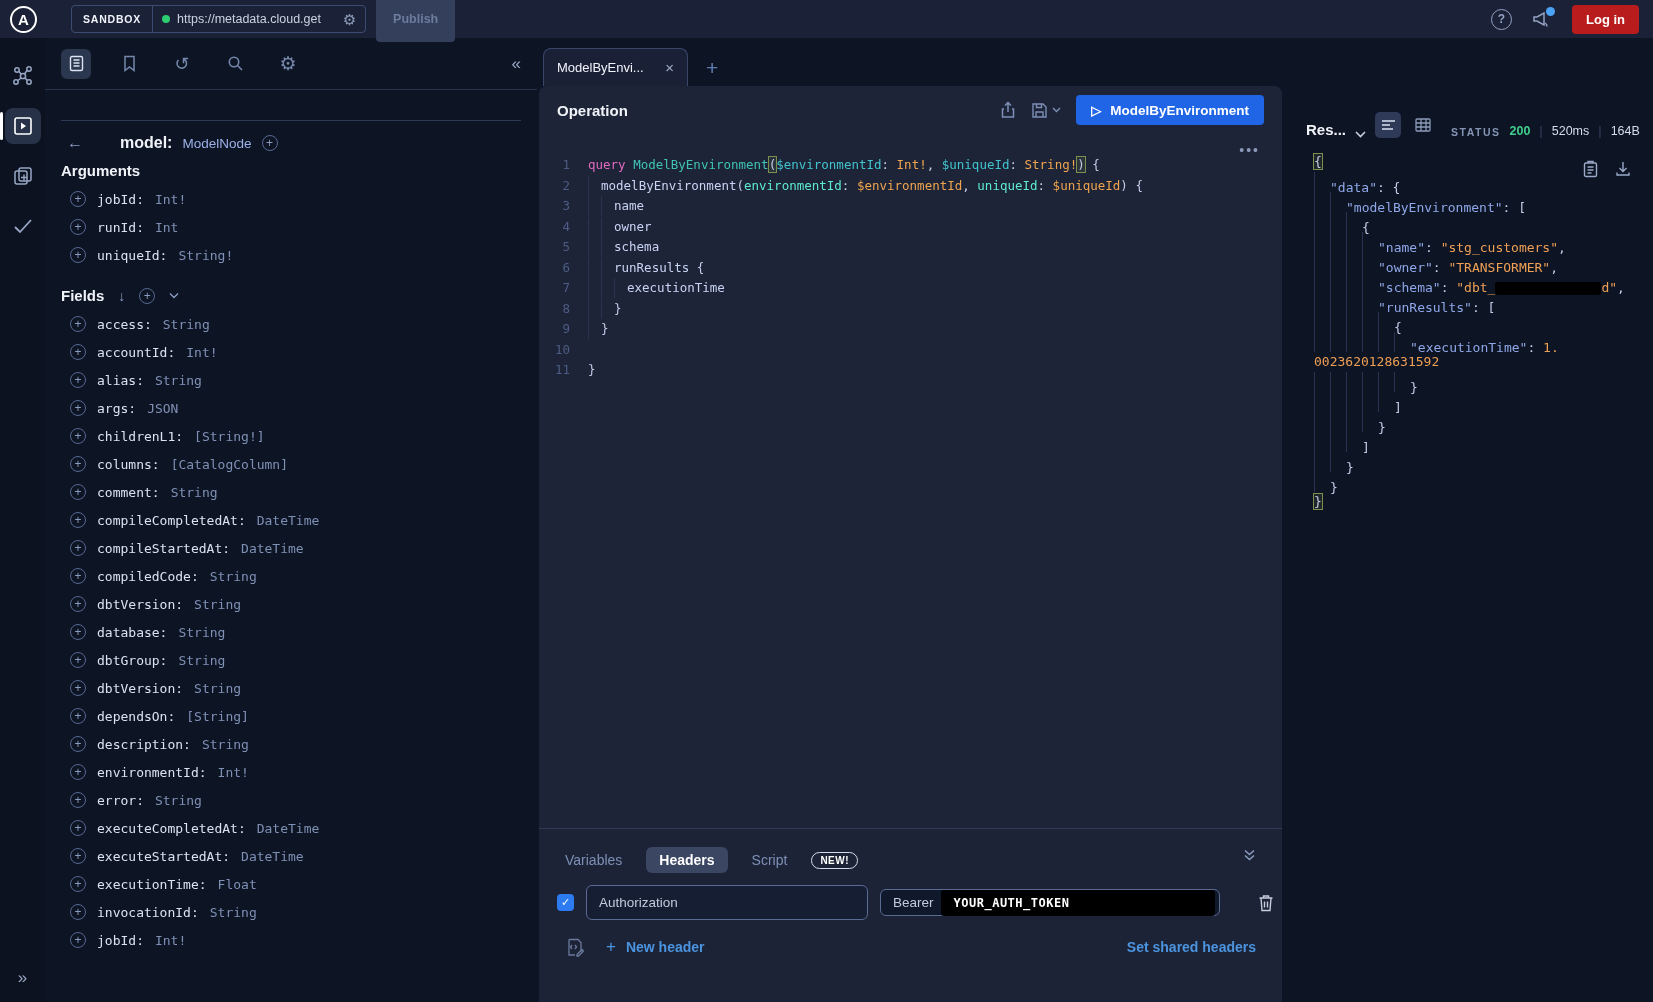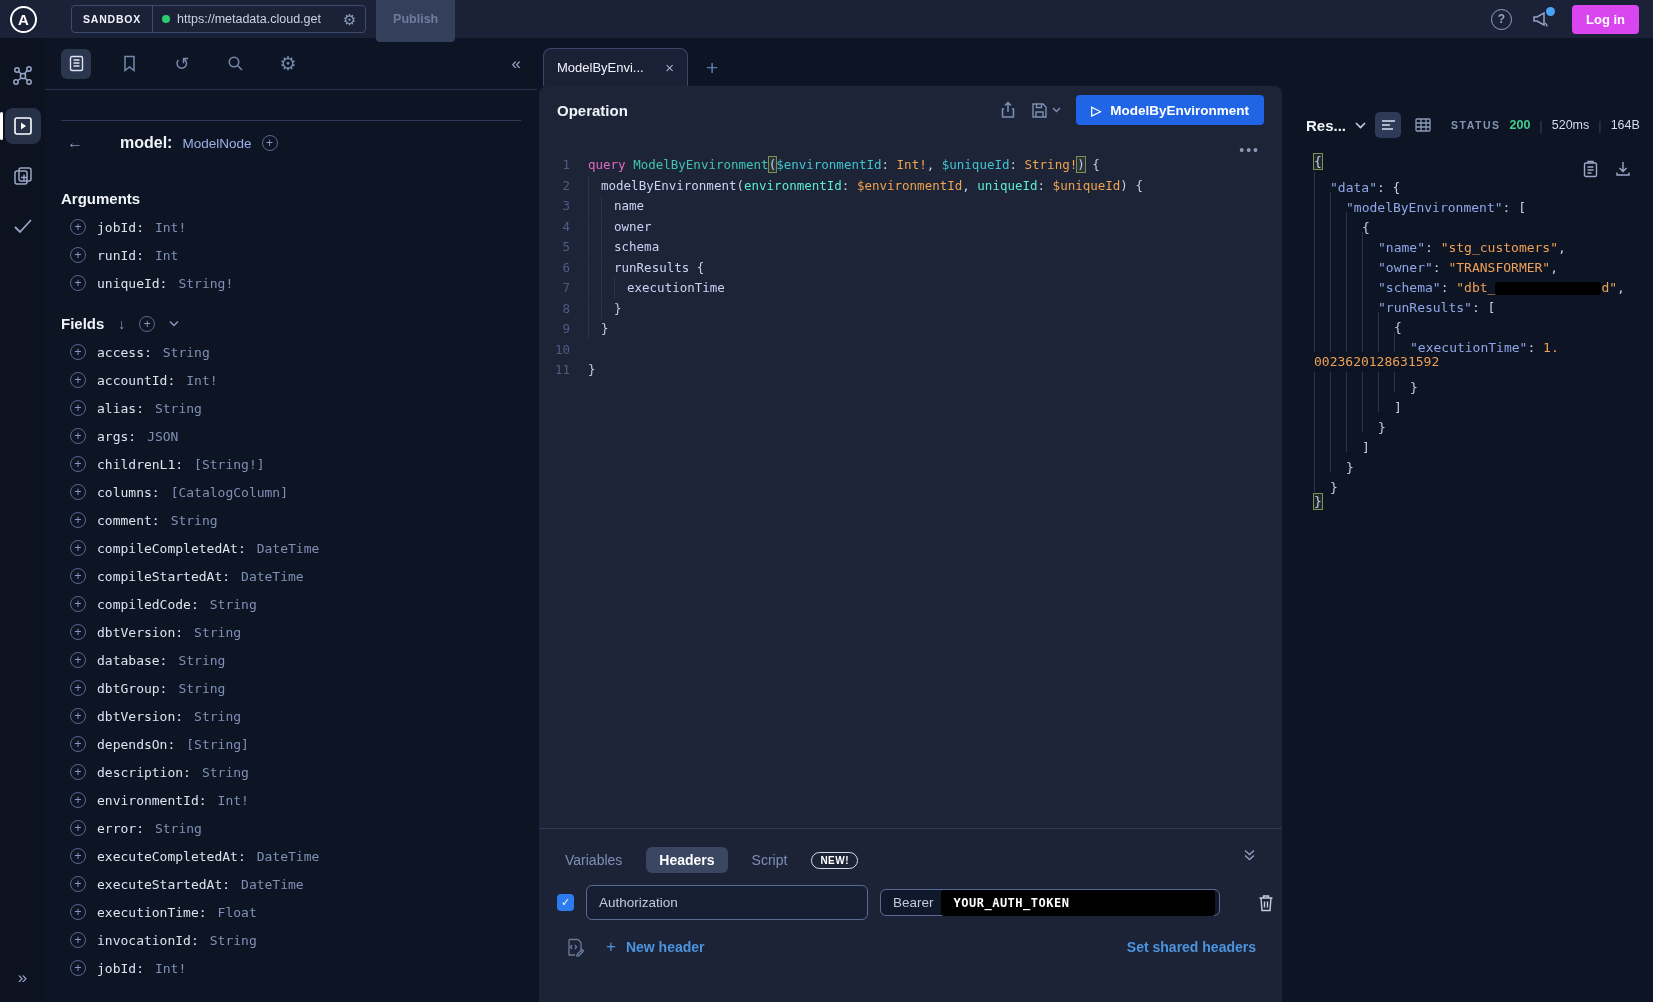--- a/index.html
+++ b/index.html
@@ -19,21 +19,21 @@
   .green-dot{width:8px;height:8px;border-radius:50%;background:#2ecc71;flex-shrink:0}
   .url-text{font-size:12.5px;color:#c9d2e4;white-space:nowrap;overflow:hidden;flex:1}
   .gear{color:#8d9cba;font-size:15px;line-height:1}
   .publish-btn{height:46px;padding:1px 17px;background:#343f5b;color:#6d7c9c;font-weight:bold;font-size:12.5px;
     border:none;border-radius:4px;margin-left:10px}
   .topbar-right{margin-left:auto;display:flex;align-items:center;gap:20px}
   .help-icon{width:21px;height:21px;border:1.5px solid #93a2c2;border-radius:50%;color:#93a2c2;
     display:flex;align-items:center;justify-content:center;font-size:12px;font-weight:bold}
   .mega-wrap{position:relative}
   .mega-dot{position:absolute;top:-3px;right:-3px;width:9px;height:9px;border-radius:50%;background:#4ba3f5}
-  .login-btn{height:29px;padding:0 14px;background:#d946ef;color:#fff;font-size:13px;font-weight:bold;border:none;border-radius:4px}
+  .login-btn{height:29px;padding:0 14px;background:#b91c1c;color:#fff;font-size:13px;font-weight:bold;border:none;border-radius:4px}
 
   
   .content{display:flex;height:964px}
 
   
   .rail{width:45px;background:#0c1220;display:flex;flex-direction:column;align-items:center;padding-top:20px;gap:14px;position:relative}
   .rail-item{width:36px;height:36px;display:flex;align-items:center;justify-content:center;color:#97a6c4}
   .rail-item.active{background:#273148;border-radius:8px;color:#fff;position:relative}
   .rail-active-bar{position:absolute;left:-5px;top:4px;width:3px;height:28px;background:#fff;border-radius:2px}
   .rail-expand{position:absolute;bottom:14px;left:0;width:45px;text-align:center;color:#97a6c4;font-size:17px}
@@ -46,21 +46,21 @@
   .doc-collapse{position:absolute;right:16px;color:#9aa8c6;font-size:17px}
   .doc-body{padding:16px 16px 0;overflow:hidden}
   .doc-title{font-size:15px;font-weight:bold;color:#f0f3f8}
   .doc-hr{border:none;border-top:1px solid #2d3857;margin-top:14px}
   .doc-breadcrumb{display:flex;align-items:center;gap:10px;margin-top:11px;height:22px}
   .back-arrow{color:#8b9cc0;font-size:16px;padding:0 6px}
   .crumb-label{font-weight:bold;font-size:16px;color:#f0f3f8;margin-left:21px}
   .crumb-type{font-size:13.5px;color:#9db1e8}
   .plus-circle{width:16px;height:16px;border:1px solid #566892;border-radius:50%;color:#8b9cc0;font-size:12px;
     display:inline-flex;align-items:center;justify-content:center;line-height:1;flex-shrink:0}
-  .doc-section-title{font-size:15px;font-weight:bold;color:#f0f3f8;margin-top:36px}
+  .doc-section-title{font-size:15px;font-weight:bold;color:#f0f3f8;margin-top:8px}
   .doc-rows{margin-top:6px}
   .doc-row{display:flex;align-items:center;height:28px;gap:11px;padding-left:9px}
   .doc-field-name{font-size:13px;color:#dbe2f0}
   .doc-field-type{font-size:13px;color:#7f90b5}
   .fields-head{display:flex;align-items:center;gap:14px;margin-top:18px}
   .sort-icon{color:#8b9cc0;font-size:14px}
   .chev{color:#8b9cc0}
 
   
   .center{width:750px;display:flex;flex-direction:column}
@@ -108,21 +108,21 @@
     padding:6px 13px;flex:1;white-space:nowrap;overflow:hidden}
   .trash-btn{margin-left:26px;color:#c6cdda}
   .req-footer{display:flex;align-items:center;margin:17px 26px 0 28px;gap:22px}
   .envvar-icon{color:#6b7a9c}
   .new-header-btn{display:flex;align-items:center;gap:10px;color:#4b94e0;font-size:14px;font-weight:bold}
   .new-header-plus{font-size:17px;font-weight:normal}
   .shared-headers{margin-left:auto;color:#4b94e0;font-size:14px;font-weight:bold}
 
   
   .resp-panel{width:366px;position:relative;overflow:hidden}
-  .resp-header{display:flex;align-items:center;margin:74px 0 0 19px;gap:9px}
+  .resp-header{display:flex;align-items:flex-end;margin:74px 0 0 19px;gap:9px}
   .resp-title{font-size:15px;font-weight:bold;color:#f0f3f8}
   .resp-view{width:26px;height:26px;display:flex;align-items:center;justify-content:center;color:#8b9ab8}
   .resp-view.active{background:#2e3a58;border-radius:5px;color:#dce3f2}
   .status-label{font-size:10.5px;letter-spacing:1.5px;color:#8494b4;font-weight:bold;margin-left:6px}
   .status-code{font-size:12.5px;color:#3fcf8e;font-weight:bold}
   .resp-sep{color:#36415f;font-size:13px}
   .resp-metric{font-size:12.5px;color:#d5dcec}
   .resp-body{margin:14px 0 0 27px;font-size:13px}
   .json-line{display:flex;height:20px;line-height:20px;font-size:13px}
   .rind{display:inline-block;width:16px;height:20px;border-left:1px solid #2a3452;flex-shrink:0}

